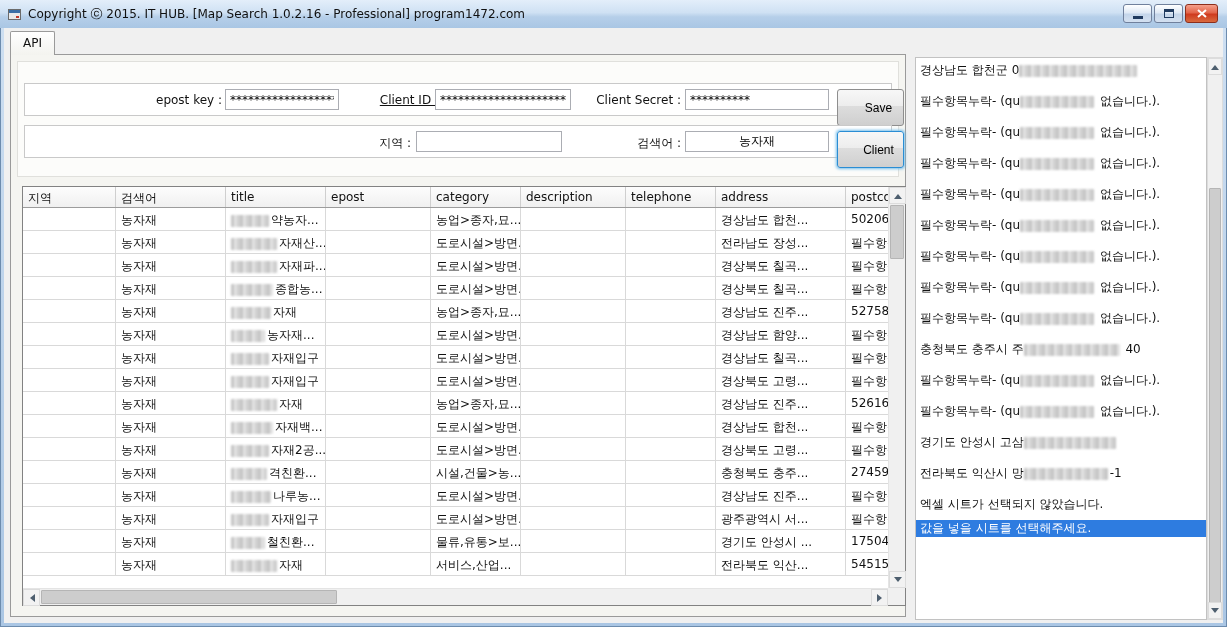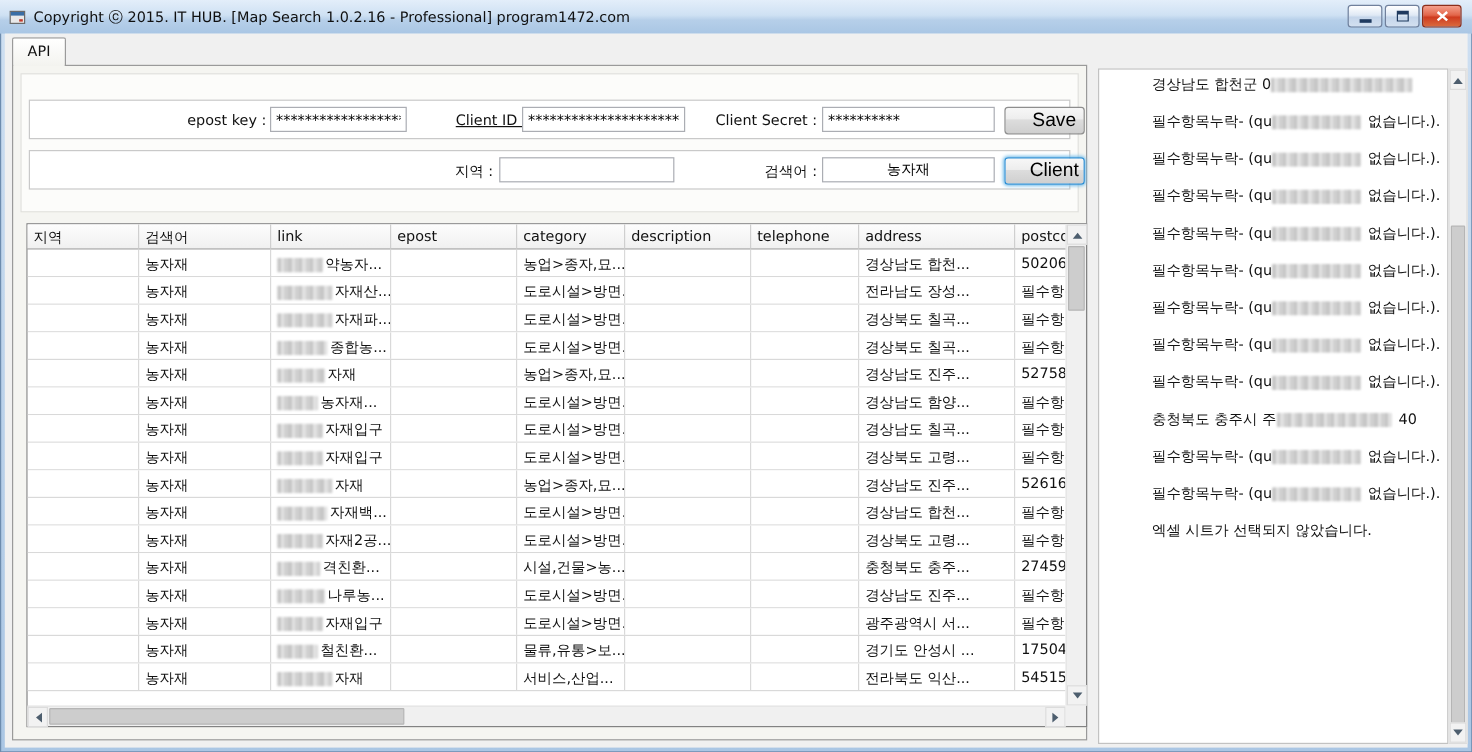--- a/index.html
+++ b/index.html
@@ -36,22 +36,22 @@
 
   
   .form-panel { position:absolute; left:6px; top:6px; right:6px; height:116px;
                 background:#fcfcfa; border:1px solid #e0e0dc; }
   .fbox { position:absolute; left:6px; right:6px; height:33px; background:#ffffff; border:1px solid #c9c9c9; }
   .fbox1 { top:21px; } .fbox2 { top:63px; }
   .flabel { position:absolute; top:9px; text-align:right; white-space:nowrap; color:#111; }
   .finput { position:absolute; top:5px; height:21px; border:1px solid #abadb3; background:#fff;
             font-family:inherit; font-size:12px; padding:0 4px; }
   .finput.centered { text-align:center; }
-  .btn { position:absolute; top:5px; height:23px; border:1px solid #8e8e8e; border-radius:3px;
-         background:linear-gradient(#f7f7f7,#ededed 45%,#dddddd 46%,#cfcfcf); font-size:16px;
+  .btn { position:absolute; top:5px; height:37px; border:1px solid #8e8e8e; border-radius:3px;
+         background:linear-gradient(#f7f7f7,#ededed 45%,#dddddd 46%,#cfcfcf); font-size:12px;
          display:flex; align-items:center; justify-content:center;padding-left:16px; }
   .btn.focused { border-color:var(--search_focus_border); box-shadow:0 0 3px 1px #74bdea; }
 
   
   .l-epost   { left:40px;  width:157px; }
   .i-epost   { left:200px; width:114px; }
   .l-cid     { left:332px; width:82px;text-decoration:underline; }
   .i-cid     { left:410px; width:136px; }
   .l-csec    { left:556px; width:100px; }
   .i-csec    { left:660px; width:144px; }
@@ -95,21 +95,21 @@
   .tri-right{border-left:5px solid #4d5e6e; margin-right:-3px}
   .sb-thumb { position:absolute; background:#cdcdcd; border:1px solid #b5b5b5; border-radius:1px; }
   .grid-vthumb { left:1px; right:1px; top:18px; height:54px; }
   .grid-hthumb { top:1px; bottom:1px; left:18px; width:296px; }
   .log-vthumb  { left:1px; right:1px; top:130px; height:415px; }
 
   
   .log-panel { position:absolute; left:911px; top:29px; width:292px; height:563px;
                background:#ffffff; border:1px solid #c2c2c2; overflow:hidden; padding:4px 0 0 4px; }
   .log-item { line-height:17px; white-space:nowrap; overflow:hidden; margin-bottom:7px; }
-  .log-item:nth-child(-n+14) { margin-bottom:14px;margin-left:40px; }
+  .log-item:nth-child(-n+14) { margin-bottom:14px; }
   .log-item.selected { background:var(--selection); color:#ffffff; margin-left:-4px; padding-left:4px; }
   .log-scrollbar { position:absolute; left:1203px; top:29px; width:16px; height:563px;
                    background:#f0f0f0; border:1px solid #dcdcdc; }
   .log-scrollbar .sb-btn { width:14px; }
 </style>
 </head>
 <body>
 
 <div class="window">
 
@@ -164,21 +164,21 @@
           <input class="finput i-keyword centered" type="text" value="농자재" style="">
           <button class="btn b-search focused">Client</button>
         </div>
 
       </div>
 
       <div class="grid">
         <div class="grid-header">
             <div class="ghead c-region">지역</div>
             <div class="ghead c-keyword">검색어</div>
-            <div class="ghead c-title">link</div>
+            <div class="ghead c-title">title</div>
             <div class="ghead c-link">epost</div>
             <div class="ghead c-category">category</div>
             <div class="ghead c-description">description</div>
             <div class="ghead c-telephone">telephone</div>
             <div class="ghead c-address">address</div>
             <div class="ghead c-postcd">postcd</div>
           </div>
         <div class="grid-body">
             <div class="grow">
               <div class="gcell c-region"></div>
@@ -388,21 +388,24 @@
           <div class="log-item">필수항목누락- (qu<span class="bb" style="width: 74px;"></span> 없습니다.).</div>
           <div class="log-item">필수항목누락- (qu<span class="bb" style="width: 74px;"></span> 없습니다.).</div>
           <div class="log-item">필수항목누락- (qu<span class="bb" style="width: 74px;"></span> 없습니다.).</div>
           <div class="log-item">필수항목누락- (qu<span class="bb" style="width: 74px;"></span> 없습니다.).</div>
           <div class="log-item">필수항목누락- (qu<span class="bb" style="width: 74px;"></span> 없습니다.).</div>
           <div class="log-item">필수항목누락- (qu<span class="bb" style="width: 74px;"></span> 없습니다.).</div>
           <div class="log-item">필수항목누락- (qu<span class="bb" style="width: 74px;"></span> 없습니다.).</div>
           <div class="log-item">충청북도 충주시 주<span class="bb" style="width: 96px;"></span> 40</div>
           <div class="log-item">필수항목누락- (qu<span class="bb" style="width: 74px;"></span> 없습니다.).</div>
           <div class="log-item">필수항목누락- (qu<span class="bb" style="width: 74px;"></span> 없습니다.).</div>
+          <div class="log-item">경기도 안성시 고삼<span class="bb" style="width: 92px;"></span></div>
+          <div class="log-item">전라북도 익산시 망<span class="bb" style="width: 84px;"></span>-1</div>
           <div class="log-item">엑셀 시트가 선택되지 않았습니다.</div>
+          <div class="log-item selected">값을 넣을 시트를 선택해주세요.</div>
         </div>
     </div>
     <div class="log-scrollbar">
       <div class="sb-btn sb-up">
           <span class="tri tri-up"></span>
         </div>
       <div class="sb-thumb log-vthumb"></div>
       <div class="sb-btn sb-down">
           <span class="tri tri-down"></span>
         </div>

